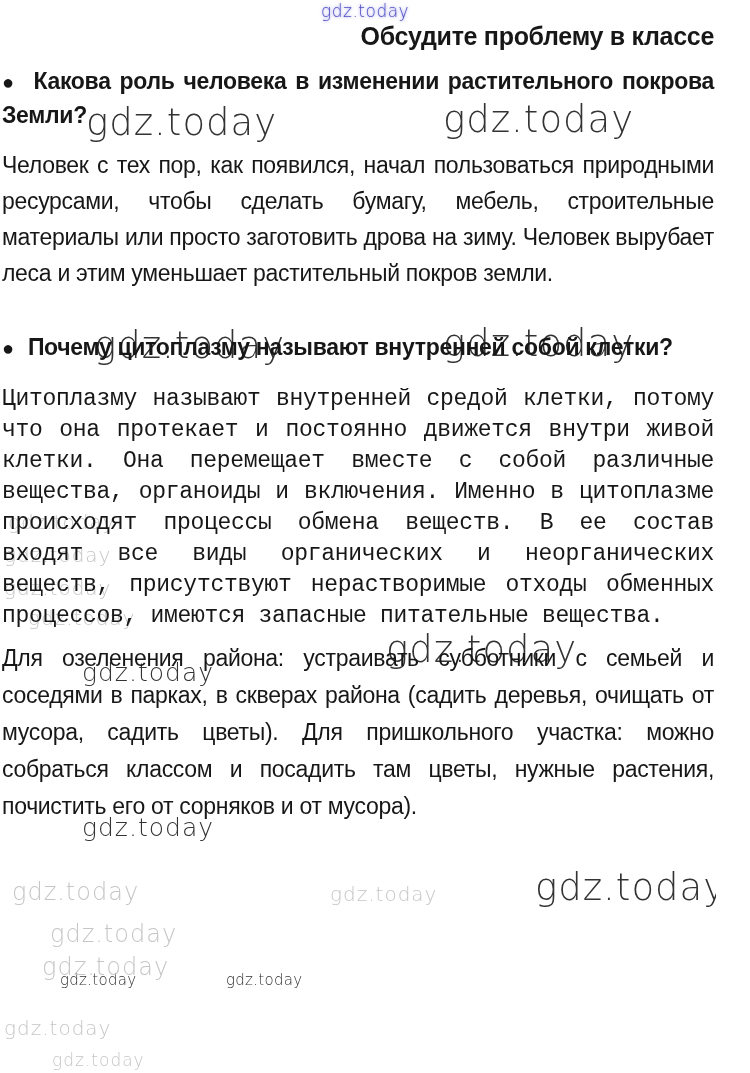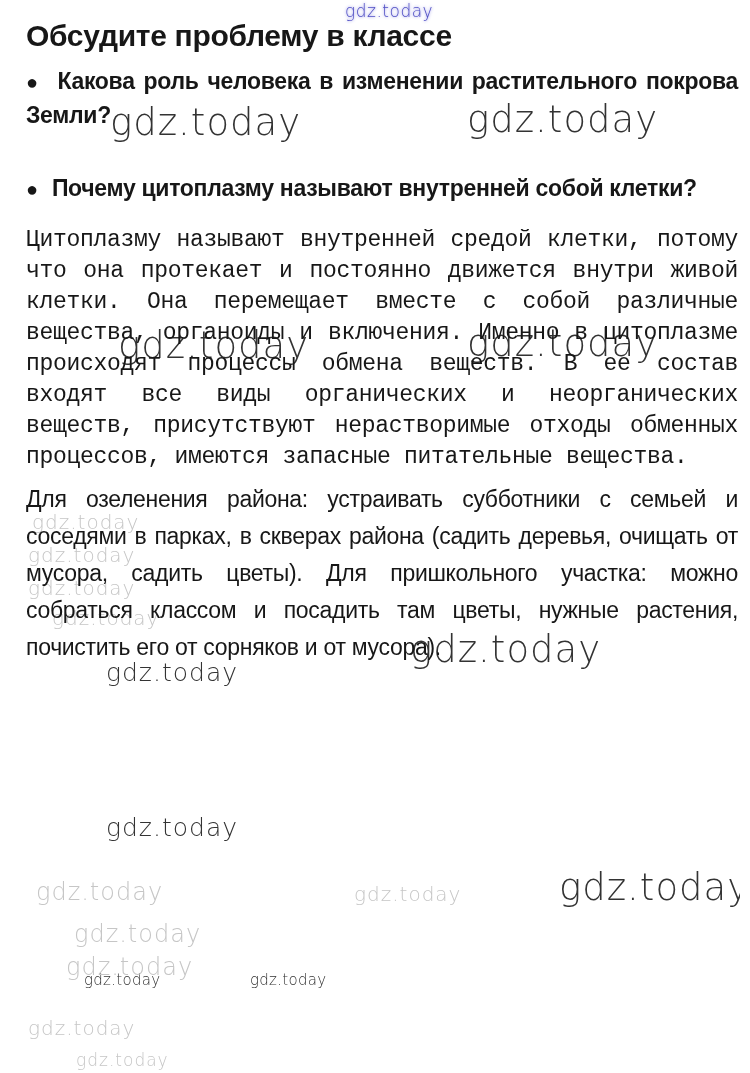--- a/index.html
+++ b/index.html
@@ -7,28 +7,28 @@
     --wm-dark:#333333;
     --wm-ghost:#c6c6c6;
     --wm-blue:#5150c4;
     --bg:#ffffff;
   }
   html,body{margin:0;padding:0;}
   body{width:750px;height:1073px;overflow:hidden;background:var(--bg);}
   .doc{
     position:relative;width:716px;height:1073px;
     font-family:"Liberation Sans","DejaVu Sans",sans-serif;
-    color:var(--text);background:var(--bg);overflow:hidden;margin-left:24px;
+    color:var(--text);background:var(--bg);overflow:hidden;
   }
   .content{position:relative;z-index:2;padding:0 2px;}
 
   .title{
     margin:0;padding-top:21px;
-    font-size:30px;line-height:30px;font-weight:700;
-    text-align:left;letter-spacing:-0.3px;
+    font-size:25px;line-height:30px;font-weight:700;
+    text-align:right;letter-spacing:-0.3px;
   }
   .q{
     font-weight:700;font-size:23px;line-height:33px;
     text-align:justify;letter-spacing:-0.3px;
   }
   .q .bullet{padding-right:8px;font-size:20px;}
   .p{
     font-size:23px;text-align:justify;letter-spacing:-0.3px;
     margin:0;
   }
@@ -97,20 +97,21 @@
   <span class="wm wm-ghost g8">gdz.today</span>
   <span class="wm wm-ghost g9">gdz.today</span>
   <span class="wm wm-ghost g10">gdz.today</span>
 
   <div class="content">
 
     <h1 class="title">Обсудите проблему в классе</h1>
 
     <div class="q q1"><span class="bullet">●</span> <span>Какова роль человека в изменении растительного покрова Земли?</span></div>
 
+    <p class="p p1">Человек с тех пор, как появился, начал пользоваться природными ресурсами, чтобы сделать бумагу, мебель, строительные материалы или просто заготовить дрова на зиму. Человек вырубает леса и этим уменьшает растительный покров земли.</p>
 
     <div class="q q2"><span class="bullet">●</span> <span>Почему цитоплазму называют внутренней собой клетки?</span></div>
 
     <p class="p p2">Цитоплазму называют внутренней средой клетки, потому что она протекает и постоянно движется внутри живой клетки. Она перемещает вместе с собой различные вещества, органоиды и включения. Именно в цитоплазме происходят процессы обмена веществ. В ее состав входят все виды органических и неорганических веществ, присутствуют нерастворимые отходы обменных процессов, имеются запасные питательные вещества.</p>
 
 
 
     <p class="p p4">Для озеленения района: устраивать субботники с семьей и соседями в парках, в скверах района (садить деревья, очищать от мусора, садить цветы). Для пришкольного участка: можно собраться классом и посадить там цветы, нужные растения, почистить его от сорняков и от мусора).</p>
 
   </div>

